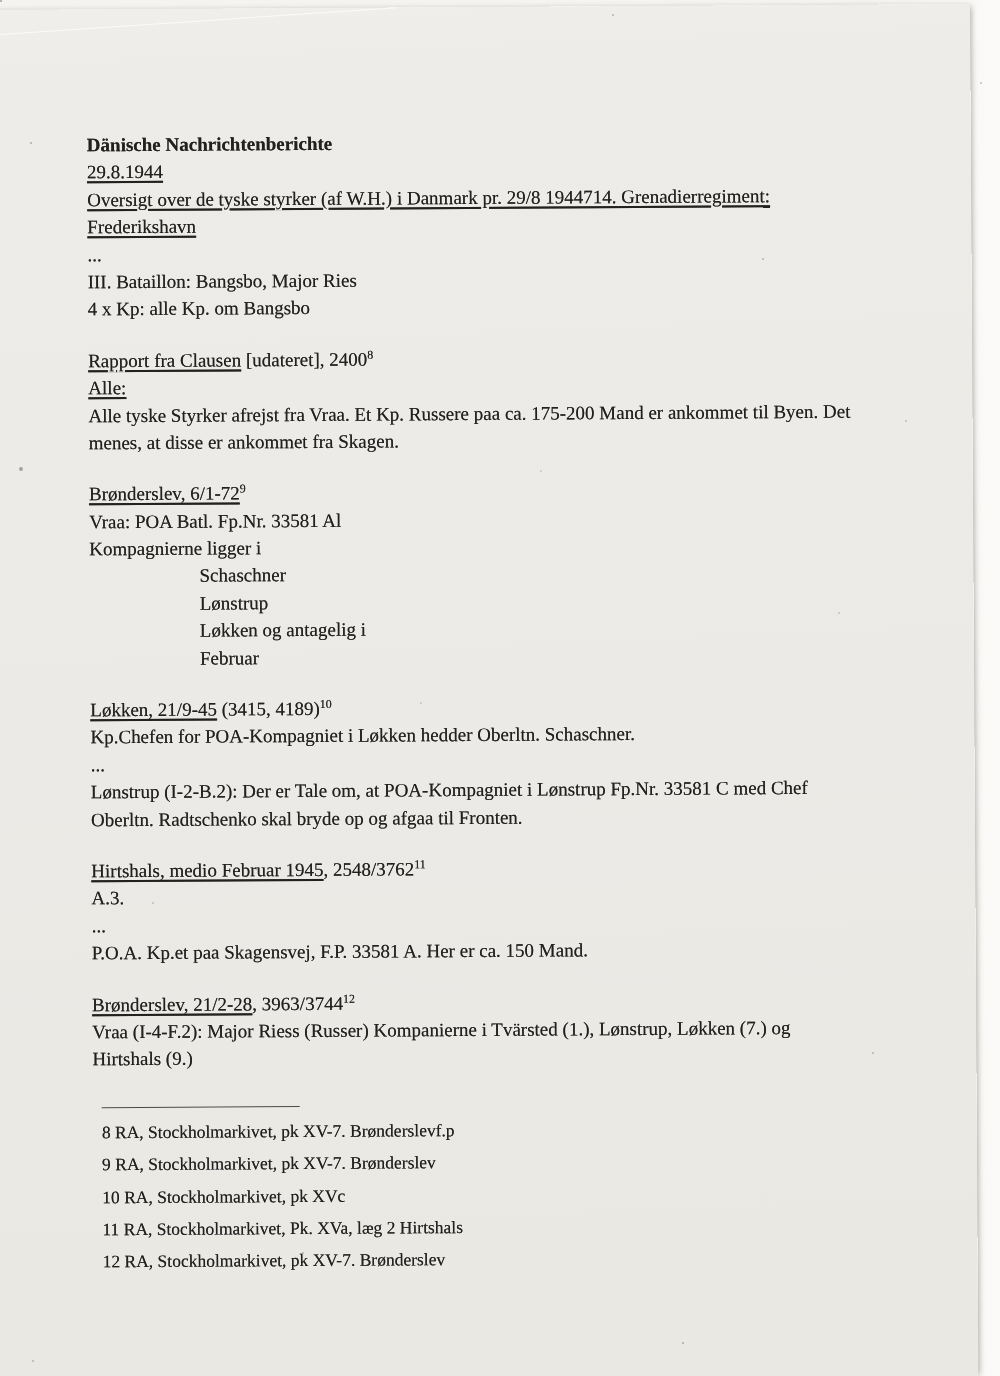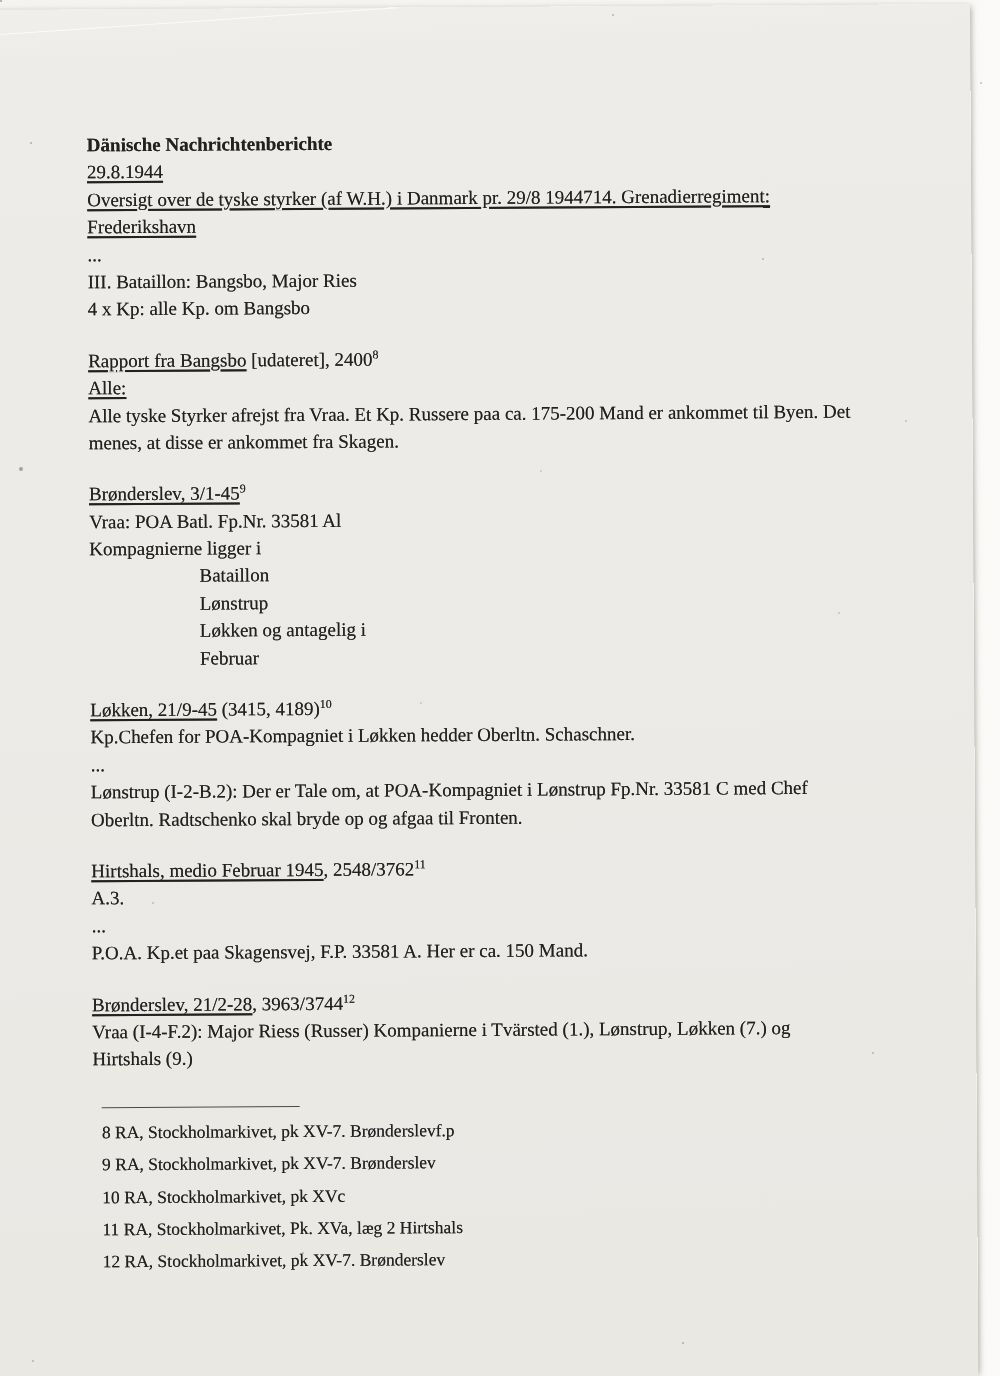--- a/index.html
+++ b/index.html
@@ -85,29 +85,29 @@
     <div class="content">
       <div id="doc-body">
           <div class="line bold"><span class="seg">Dänische Nachrichtenberichte</span></div>
           <div class="line"><span class="seg u">29.8.1944</span></div>
           <div class="line"><span class="seg u">Oversigt over de tyske styrker (af W.H.) i Danmark pr. 29/8 1944714. Grenadierregiment: </span></div>
           <div class="line"><span class="seg u">Frederikshavn</span></div>
           <div class="line"><span class="seg">...</span></div>
           <div class="line"><span class="seg">III. Bataillon: Bangsbo, Major Ries</span></div>
           <div class="line"><span class="seg">4 x Kp: alle Kp. om Bangsbo</span></div>
           <div class="spacer"></div>
-          <div class="line"><span class="seg u">Rapport fra Bangsbo</span><span class="seg"> [udateret], 2400</span><span class="seg sup">8</span></div>
+          <div class="line"><span class="seg u">Rapport fra Clausen</span><span class="seg"> [udateret], 2400</span><span class="seg sup">8</span></div>
           <div class="line"><span class="seg u">Alle:</span></div>
           <div class="line"><span class="seg">Alle tyske Styrker afrejst fra Vraa. Et Kp. Russere paa ca. 175-200 Mand er ankommet til Byen. Det</span></div>
           <div class="line"><span class="seg">menes, at disse er ankommet fra Skagen.</span></div>
           <div class="spacer"></div>
-          <div class="line"><span class="seg u">Brønderslev, 3/1-45</span><span class="seg sup">9</span></div>
+          <div class="line"><span class="seg u">Brønderslev, 6/1-72</span><span class="seg sup">9</span></div>
           <div class="line"><span class="seg">Vraa: POA Batl. Fp.Nr. 33581 Al</span></div>
           <div class="line"><span class="seg">Kompagnierne ligger i</span></div>
-          <div class="line indent"><span class="seg">Bataillon</span></div>
+          <div class="line indent"><span class="seg">Schaschner</span></div>
           <div class="line indent"><span class="seg">Lønstrup</span></div>
           <div class="line indent"><span class="seg">Løkken og antagelig i</span></div>
           <div class="line indent"><span class="seg">Februar</span></div>
           <div class="spacer"></div>
           <div class="line"><span class="seg u">Løkken, 21/9-45</span><span class="seg"> (3415, 4189)</span><span class="seg sup">10</span></div>
           <div class="line"><span class="seg">Kp.Chefen for POA-Kompagniet i Løkken hedder Oberltn. Schaschner.</span></div>
           <div class="line"><span class="seg">...</span></div>
           <div class="line"><span class="seg">Lønstrup (I-2-B.2): Der er Tale om, at POA-Kompagniet i Lønstrup Fp.Nr. 33581 C med Chef</span></div>
           <div class="line"><span class="seg">Oberltn. Radtschenko skal bryde op og afgaa til Fronten.</span></div>
           <div class="spacer"></div>

